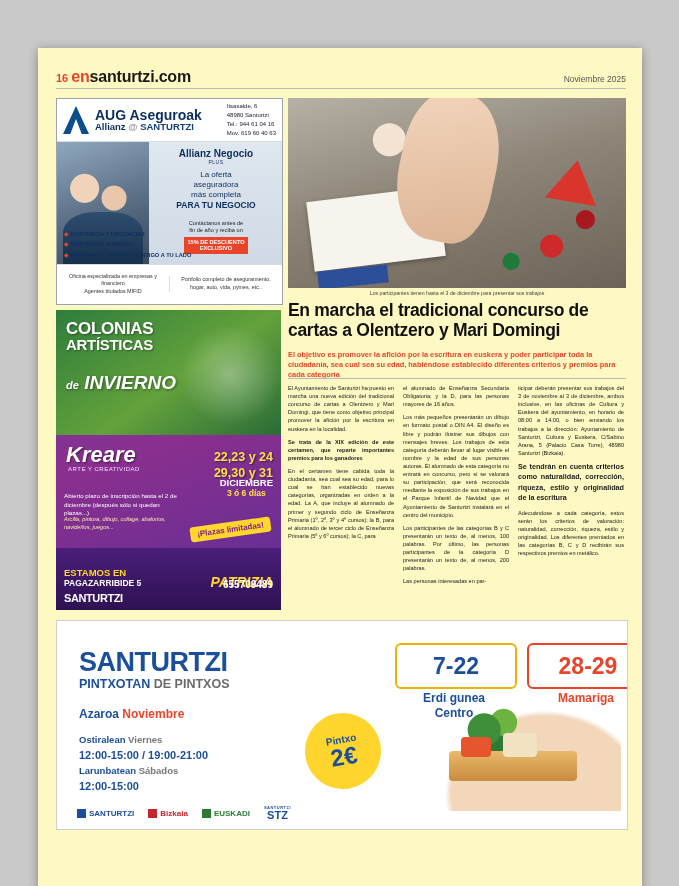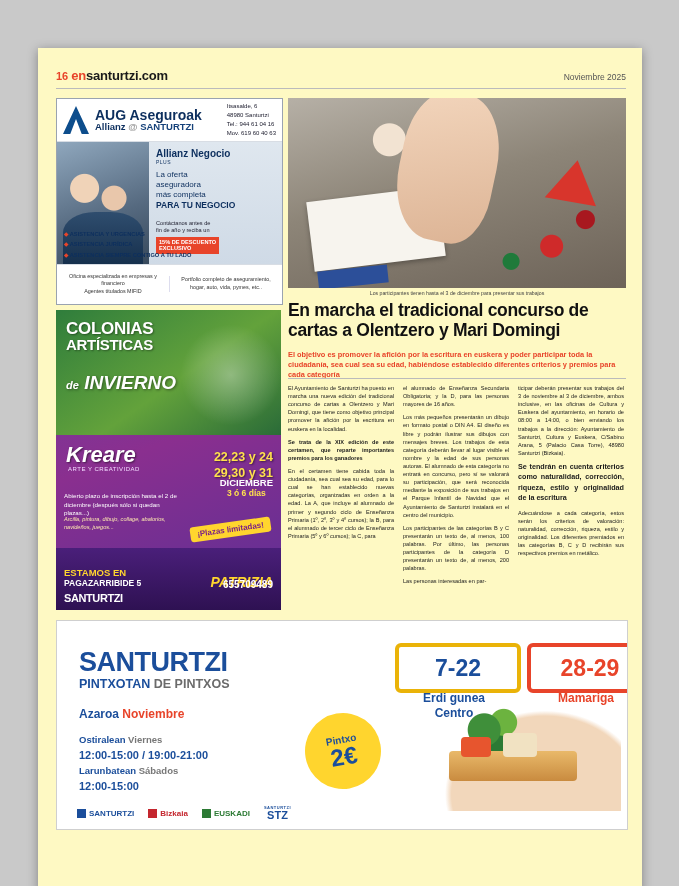--- a/index.html
+++ b/index.html
@@ -32,21 +32,21 @@
     align-items: baseline;
     justify-content: space-between;
   }
   .mast-left { display: flex; align-items: baseline; gap: 3px; }
   .pagenum {
     color: #e8442a;
     font-weight: bold;
     font-size: 11px;
   }
   .masttitle {
-    font-size: 13px;
+    font-size: 16px;
     font-weight: bold;
     color: #1a1a1a;
     letter-spacing: -0.2px;
   }
   .masttitle .en { color: #e8442a; }
   .mast-date {
     font-size: 8.5px;
     color: #555;
   }
   .rule {
@@ -107,20 +107,21 @@
   .aug-photo:after {
     content:"";
     position:absolute; left:6px; bottom:0; right:6px; height:52px;
     background: linear-gradient(180deg,#2f4d6e,#16304d);
     border-radius: 40% 40% 0 0;
   }
   .aug-txt {
     flex: 1;
     padding: 6px 6px 4px 7px;
     position: relative;
+    text-align: center;
   }
   .allianz-neg {
     font-size: 10px; color: #0d2f5e; font-weight: bold;
   }
   .plus-tag { font-size: 5px; color:#0d2f5e; letter-spacing:.5px;}
   .aug-offer {
     margin-top: 5px;
     font-size: 8px;
     color: #0d2f5e;
     line-height: 1.25;
@@ -394,21 +395,21 @@
     background: #ffd52e;
     display: flex; flex-direction: column;
     align-items: center; justify-content: center;
     transform: rotate(-10deg);
   }
   .price-circle .lbl { font-size: 10px; font-weight: bold; color: #1b4e9b; }
   .price-circle .val { font-size: 24px; font-weight: bold; color: #1b4e9b; line-height:1; }
   .zone {
     position: absolute; top: 22px;
     width: 118px; height: 42px;
-    border: 4px solid #eab308;
+    border: 2px solid #eab308;
     border-radius: 6px;
     display: flex; align-items: center; justify-content: center;
     font-size: 23px; font-weight: bold; color: #1b4e9b;
   }
   .zone.b { left: 338px; }
   .zone.c { left: 470px; border-color: #e8442a; color: #e8442a; }
   .zone-label {
     position: absolute; top: 70px;
     width: 118px; text-align: center;
     font-size: 12px; font-weight: bold; color: #1b4e9b;

